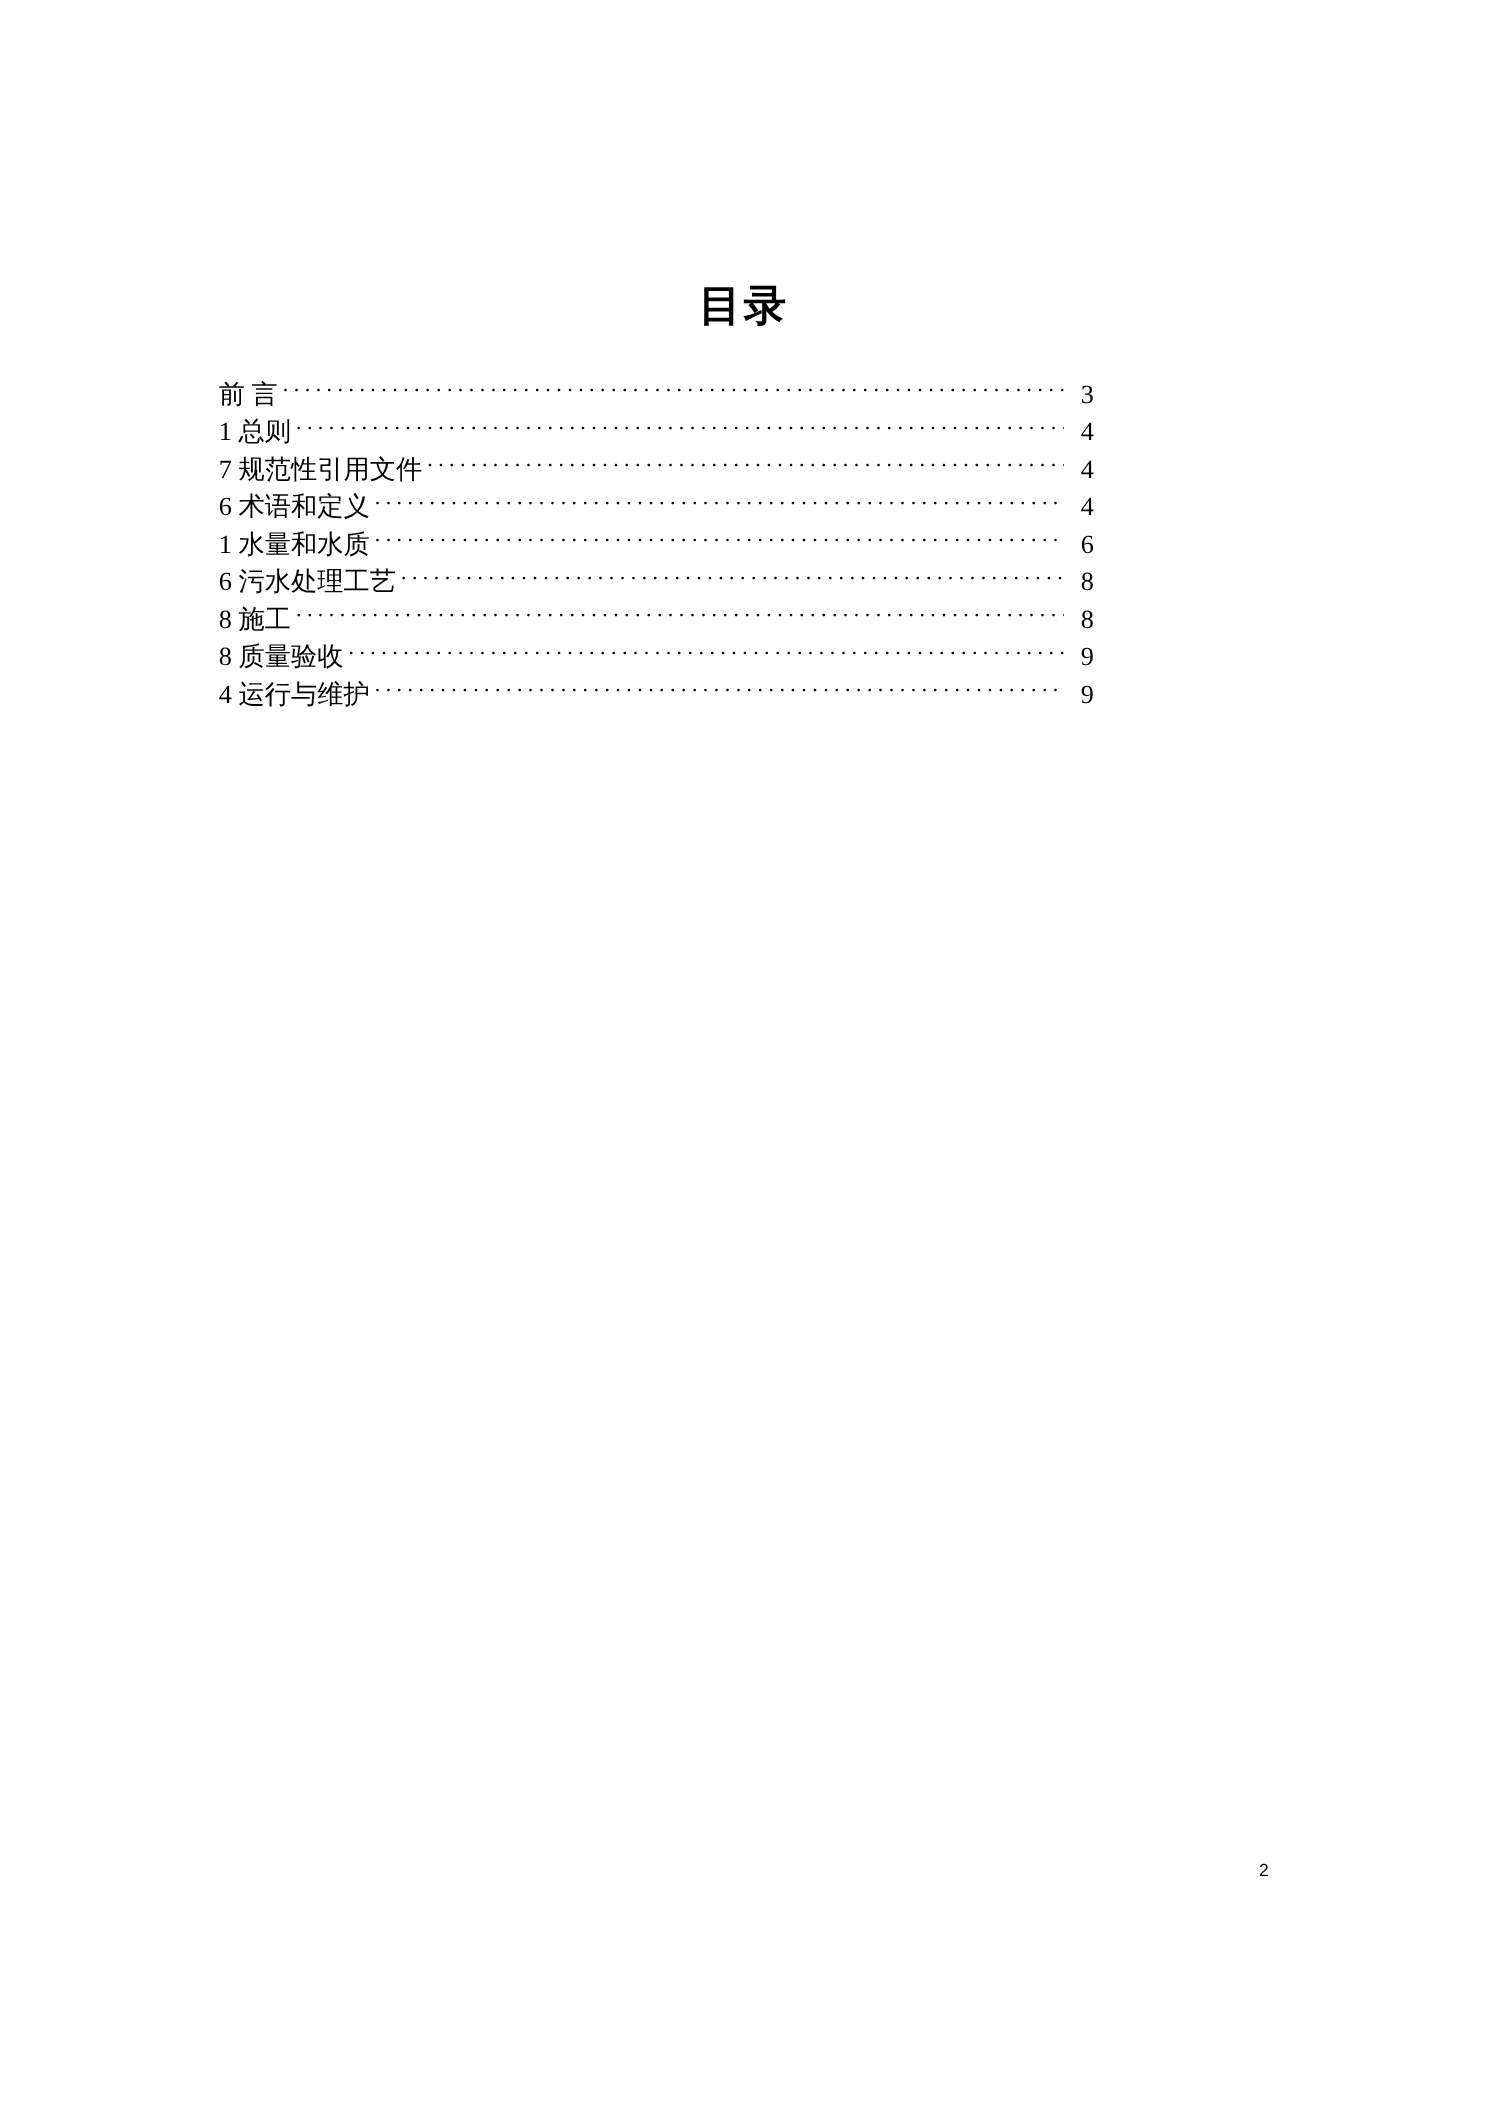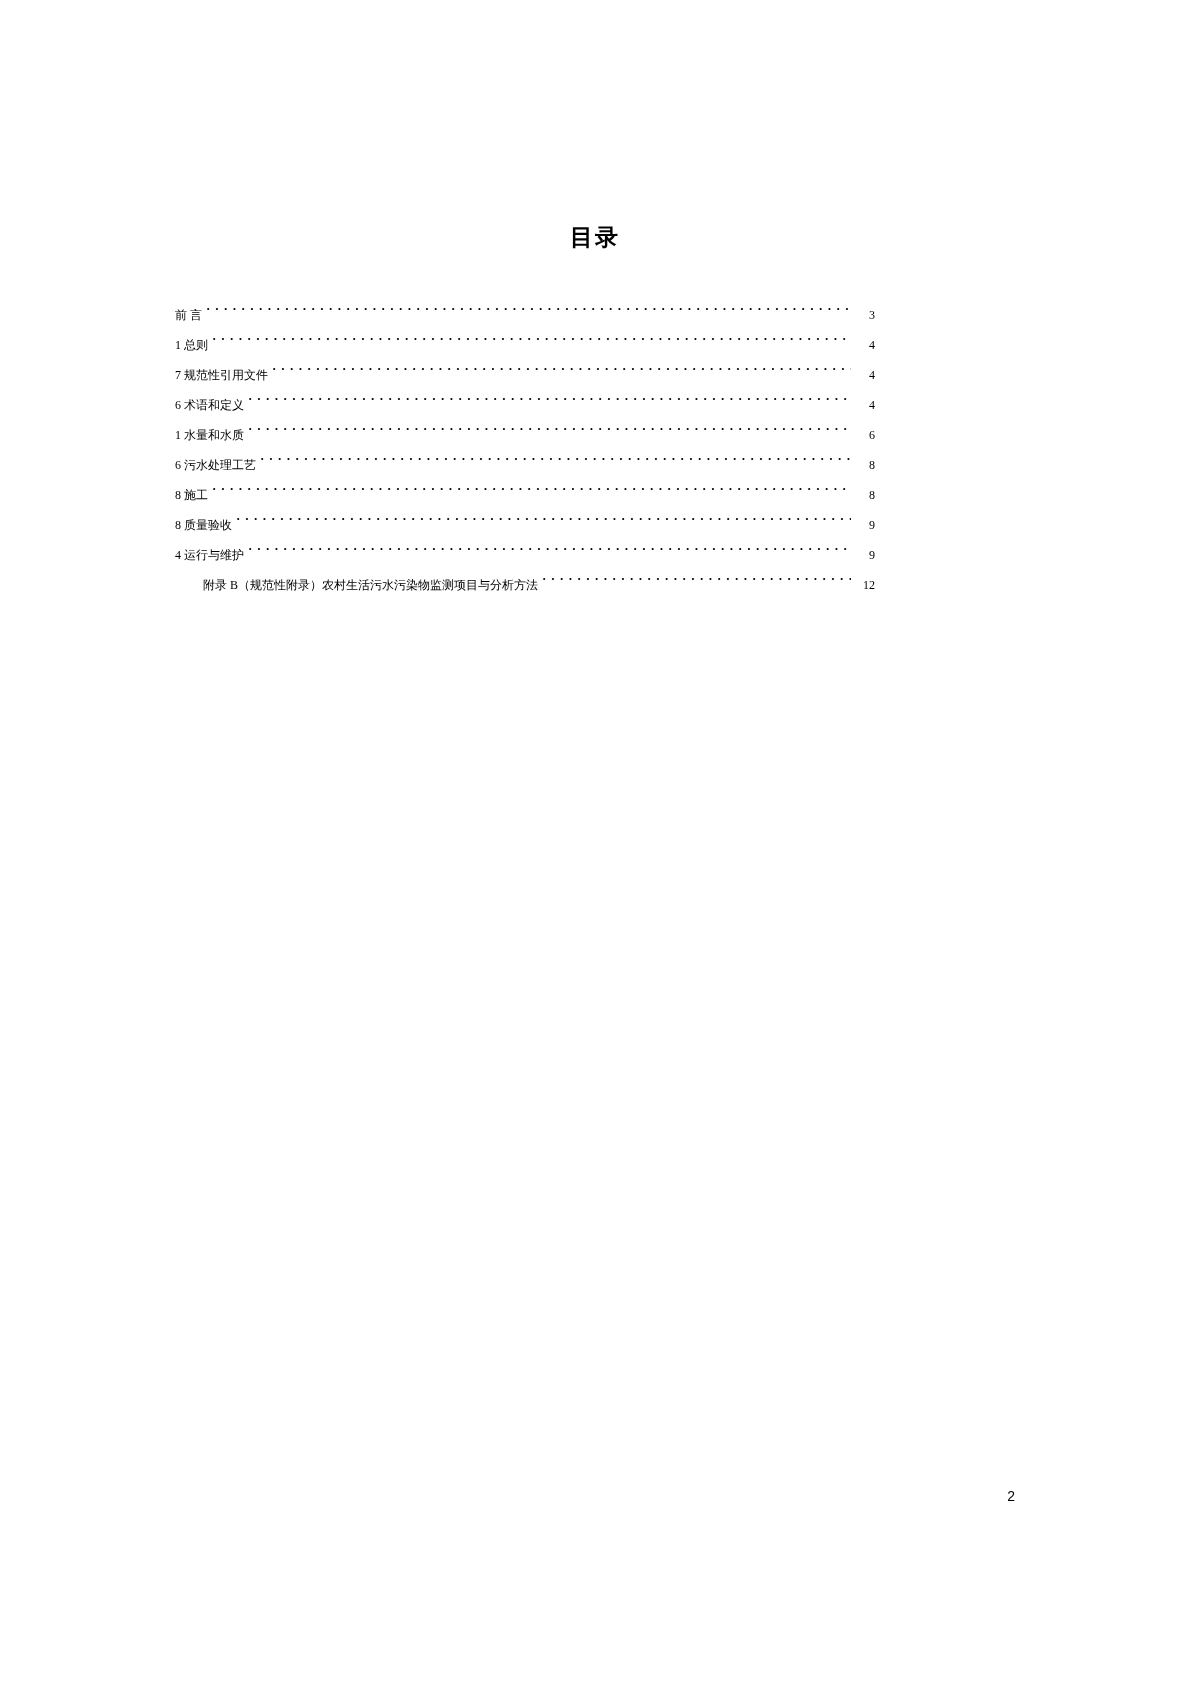--- a/index.html
+++ b/index.html
@@ -23,34 +23,34 @@
     background: #ffffff;
   }
   .toc-title {
     position: absolute;
     left: 0;
     top: 222px;
     width: 1190px;
     text-align: center;
     font-family: "Liberation Sans", "DejaVu Sans", sans-serif;
     font-weight: bold;
-    font-size: 23px;
+    font-size: 34px;
     letter-spacing: 2px;
     color: #000000;
   }
   .toc-list {
     position: absolute;
     left: 175px;
     top: 300px;
     width: 700px;
   }
   .toc-row {
     display: flex;
     align-items: baseline;
-    font-size: 12px;
+    font-size: 21px;
     line-height: 30px;
     white-space: nowrap;
     color: #000000;
   }
   .toc-row.indented {
     padding-left: 28px;
   }
   .toc-label {
     flex: 0 0 auto;
     font-family: "Liberation Serif", "DejaVu Serif", serif;
@@ -144,23 +144,18 @@
       <span class="toc-page">9</span>
     </div>
 
     <div class="toc-row">
       <span class="toc-label">4 运行与维护</span>
       <span class="toc-leader"></span>
       <span class="toc-page">9</span>
     </div>
 
 
-    <div class="toc-row indented">
-      <span class="toc-label">附录 B（规范性附录）农村生活污水污染物监测项目与分析方法</span>
-      <span class="toc-leader"></span>
-      <span class="toc-page">12</span>
-    </div>
 
   </div>
 
   <div class="page-number">2</div>
 
 </div>
 
 </body></html>

